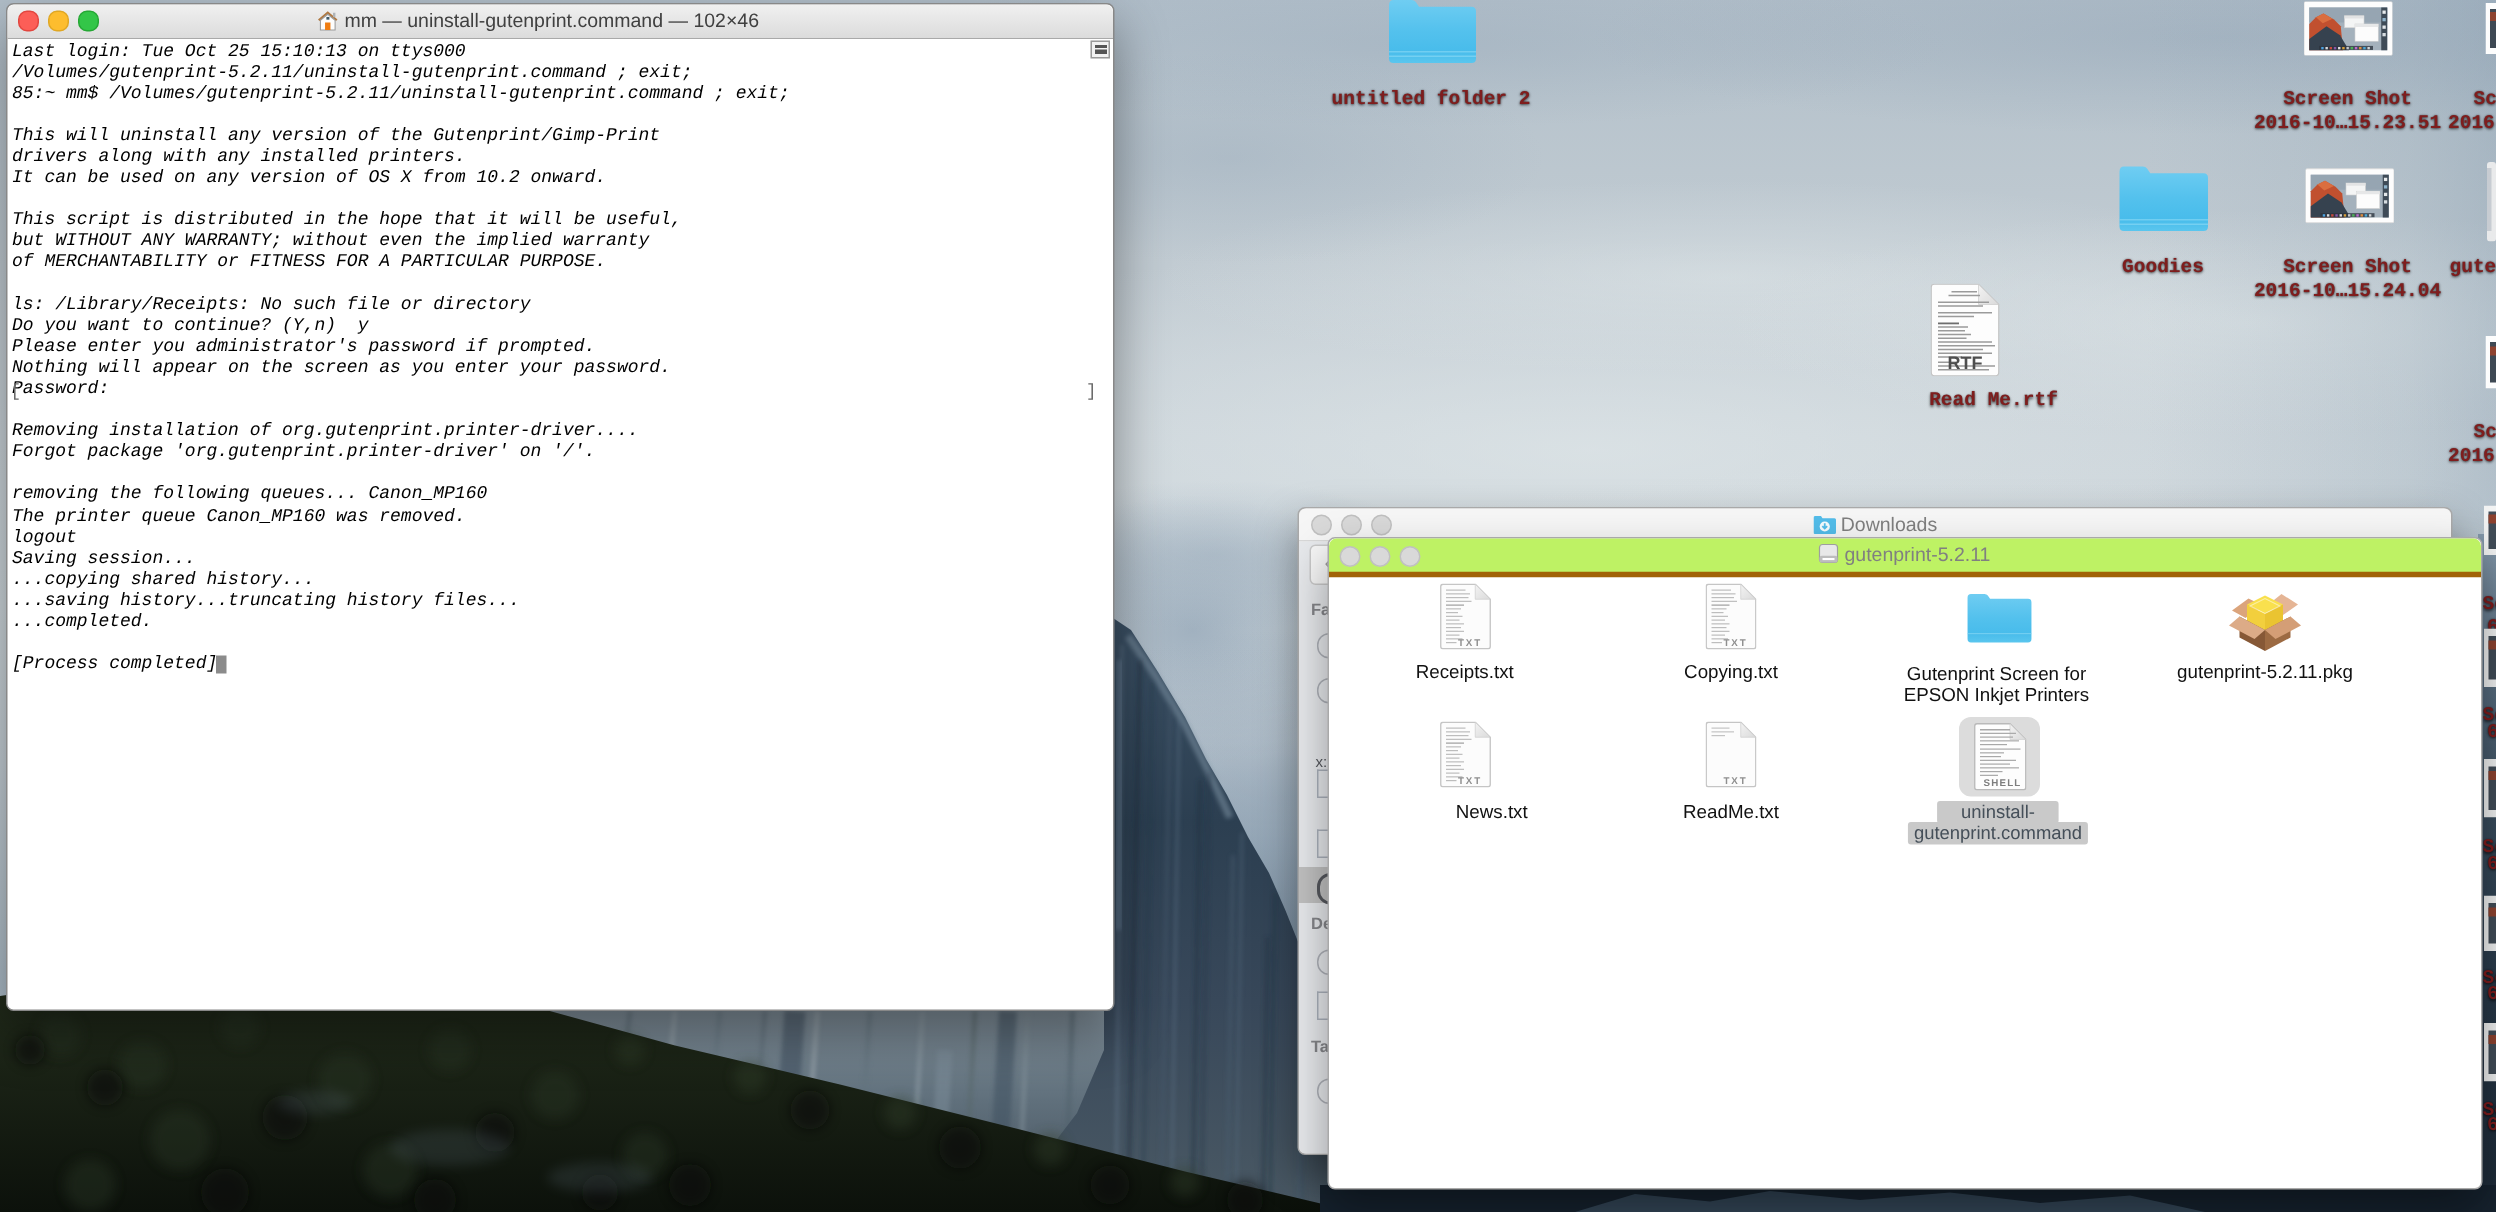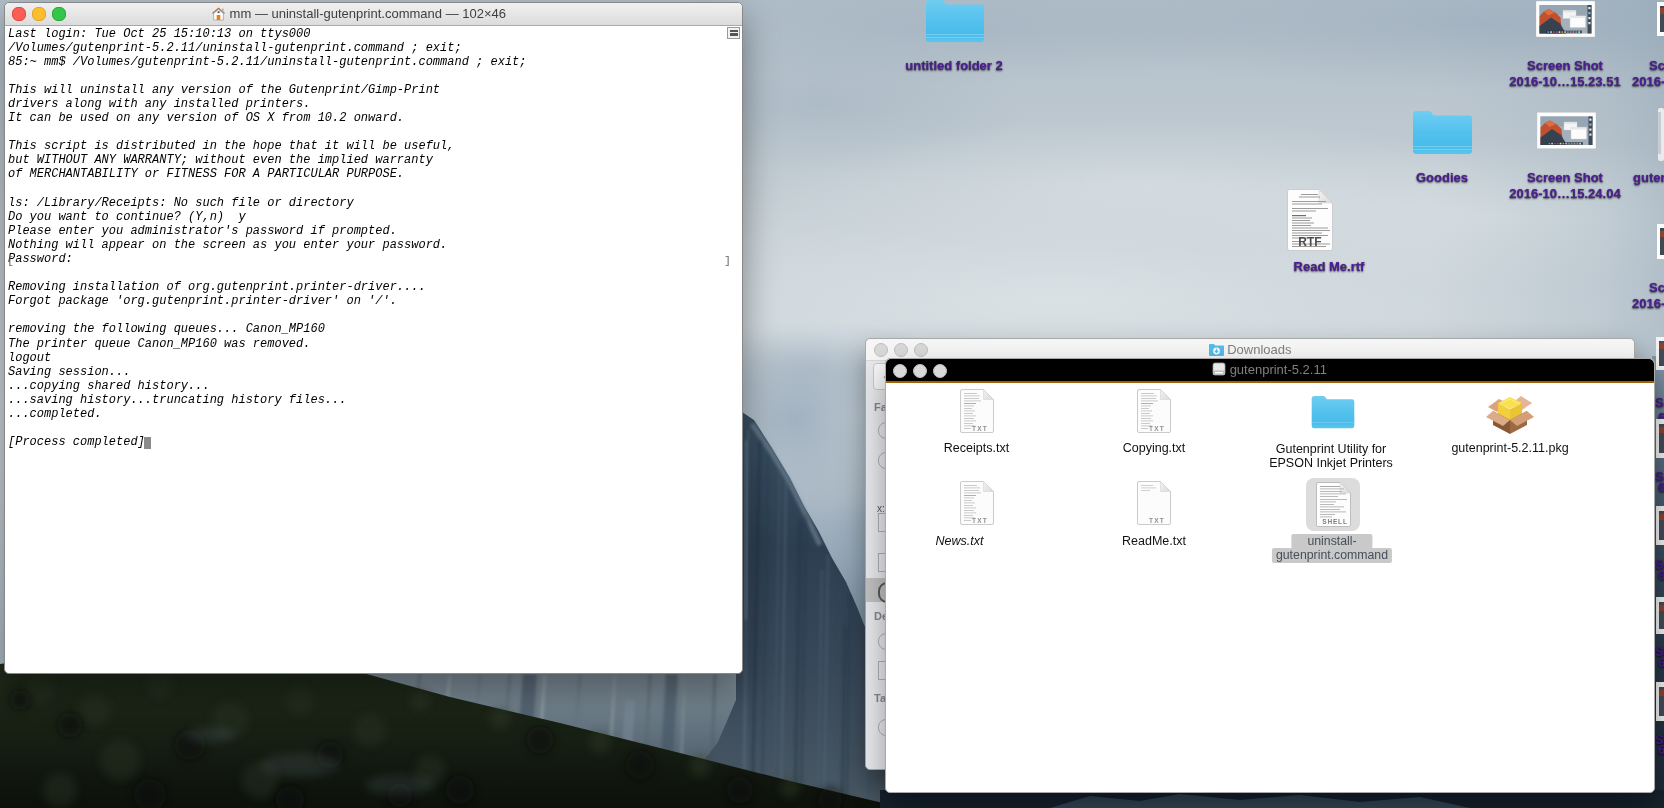--- a/index.html
+++ b/index.html
@@ -1,21 +1,21 @@
 <!DOCTYPE html>
 <html><head>
 <meta charset="utf-8">
 <style>
   html,body{margin:0;padding:0;width:1664px;height:808px;overflow:hidden;
     font-family:"Liberation Sans", sans-serif;}
   #desk{position:relative;width:1664px;height:808px;overflow:hidden;}
   .abs{position:absolute;}
-  .dlabel{position:absolute;color:#4c1d95;font-size:13px;font-weight:700;
+  .dlabel{position:absolute;color:#7f1d1d;font-size:13px;font-weight:700;
     text-align:center;text-shadow:0 1px 2px rgba(0,0,0,.65), 0 0 1px rgba(0,0,0,.4);
-    white-space:nowrap;transform:translateX(-50%);}
+    white-space:nowrap;transform:translateX(-50%);font-family:Liberation Mono, monospace;}
   .flabel{position:absolute;color:#111;font-size:12.5px;text-align:center;
     white-space:nowrap;transform:translateX(-50%);}
 </style>
 </head>
 <body>
 <div id="desk">
 
   <svg class="abs" width="1664" height="808" viewBox="0 0 1664 808" style="left:0;top:0">
     <defs>
       <linearGradient id="sky" x1="0" y1="0" x2="0" y2="1">
@@ -418,21 +418,21 @@
     <div class="abs" style="left:12px;top:294px;width:15px;height:15px;border-radius:8px;border:1.3px solid #aeb1b8;"></div>
     <div class="abs" style="left:12px;top:322px;width:14px;height:17px;border:1.3px solid #abb1bb;border-right:none;"></div>
     <div class="abs" style="left:8px;top:353px;font-size:11px;font-weight:700;color:#85868a;">Tag</div>
     <div class="abs" style="left:12px;top:380px;width:15px;height:15px;border-radius:8px;border:1.3px solid #aeb1b8;"></div>
 
     <div class="abs" style="left:7px;top:24px;width:26px;height:25px;border:1px solid #c9c9c9;border-radius:4px;background:#f7f7f7;color:#9b9b9b;font-size:15px;text-align:left;text-indent:9px;line-height:24px;">‹</div>
   </div>
 
   <div class="abs" style="left:884.5px;top:357.5px;width:768px;height:433px;background:#fff;
        border:1px solid #a9a9a9;border-radius:5px;box-shadow:0 14px 30px rgba(0,0,0,0.35);">
-    <div style="height:22px;background:#000000;border-bottom:2px solid #a16207;border-radius:5px 5px 0 0;position:relative;">
+    <div style="height:22px;background:#bef264;border-bottom:4px solid #a16207;border-radius:5px 5px 0 0;position:relative;">
       <div class="abs" style="left:7px;top:5px;width:12px;height:12px;border-radius:50%;background:#d9d9d9;border:0.5px solid #c0c0c0;"></div>
       <div class="abs" style="left:27px;top:5px;width:12px;height:12px;border-radius:50%;background:#d9d9d9;border:0.5px solid #c0c0c0;"></div>
       <div class="abs" style="left:47px;top:5px;width:12px;height:12px;border-radius:50%;background:#d9d9d9;border:0.5px solid #c0c0c0;"></div>
       <div style="text-align:center;font-size:13px;color:#808080;line-height:22px;">
         <svg width="14" height="14" viewBox="0 0 14 14" style="vertical-align:-2.5px">
             <rect x="1" y="1" width="12" height="12" rx="2" fill="#e8e8e8" stroke="#9e9e9e" stroke-width="0.8"></rect>
             <rect x="1" y="8.5" width="12" height="4.5" rx="1.5" fill="#bdbdbd"></rect>
             <rect x="3" y="10" width="8" height="1.4" fill="#fff"></rect>
           </svg>
         gutenprint-5.2.11</div>
@@ -443,39 +443,39 @@
         </svg>
       <div class="flabel" style="left:91px;top:59px;">Receipts.txt</div>
       <svg class="abs" style="left:251.5px;top:7.5px" width="34" height="44">
           <use href="#txticon"></use>
         </svg>
       <div class="flabel" style="left:268.5px;top:59px;">Copying.txt</div>
       <svg class="abs" style="left:425.5px;top:12.5px" width="44" height="35" viewBox="0 0 44 35">
         <path d="M0.7 4.5 Q0.7 2 3 2 L12 2 Q13.5 2 14.2 3 L15.7 5.2 L41 5.2 Q43.3 5.2 43.3 7.5 L43.3 32 Q43.3 34.3 41 34.3 L3 34.3 Q0.7 34.3 0.7 32 Z" fill="url(#fgrad)"></path>
         <rect x="0.7" y="28" width="42.6" height="0.8" fill="#8edbf5" opacity="0.6"></rect>
       </svg>
-      <div class="flabel" style="left:445.5px;top:60px;">Gutenprint Utility for</div>
+      <div class="flabel" style="left:445.5px;top:60px;">Gutenprint Screen for</div>
       <div class="flabel" style="left:445.5px;top:74.5px;">EPSON Inkjet Printers</div>
       <svg class="abs" style="left:600.5px;top:8.5px" width="48" height="44" viewBox="0 0 48 44">
         <polygon points="2,17 13,9 23,14 11,22" fill="#dba47c"></polygon>
         <polygon points="25,14 35,6 46,13 36,20" fill="#e5b595"></polygon>
         <polygon points="24,7 36,13 24,19 12,13" fill="#f9e04d"></polygon>
         <polygon points="12,13 24,19 24,31 12,25" fill="#f2cf3d"></polygon>
         <polygon points="24,19 36,13 36,25 24,31" fill="#eac431"></polygon>
         <polygon points="14,14 24,9 34,14 24,19" fill="none" stroke="#fff" stroke-width="0.7" opacity="0.5"></polygon>
         <polygon points="7,21 24,30 24,44 7,35" fill="#865836"></polygon>
         <polygon points="24,30 41,21 41,35 24,44" fill="#9c6a42"></polygon>
         <polygon points="7,21 24,30 17,36 0,27" fill="#dcab87"></polygon>
         <polygon points="24,30 41,21 48,27 31,36" fill="#d49e76"></polygon>
       </svg>
       <div class="flabel" style="left:624.5px;top:59px;">gutenprint-5.2.11.pkg</div>
       <svg class="abs" style="left:74px;top:99.5px" width="34" height="44">
           <use href="#txticon"></use>
         </svg>
-      <div class="flabel" style="left:74px;top:152px;font-style:italic;">News.txt</div>
+      <div class="flabel" style="left:109px;top:152px;">News.txt</div>
       <svg class="abs" style="left:251.5px;top:99.5px" width="34" height="44">
           <use href="#txticon2"></use>
         </svg>
       <div class="flabel" style="left:268.5px;top:152px;">ReadMe.txt</div>
       <div class="abs" style="left:420.5px;top:96.5px;width:54px;height:53px;background:#dcdcdc;border-radius:8px;"></div>
       <svg class="abs" style="left:430px;top:100.5px" width="35" height="45" viewBox="0 0 35 45">
         <path d="M0.5 2 Q0.5 0.5 2 0.5 L24 0.5 L34.5 11 L34.5 43 Q34.5 44.5 33 44.5 L2 44.5 Q0.5 44.5 0.5 43 Z" fill="#fdfdfd" stroke="#b9b9b9" stroke-width="0.9"></path>
         <path d="M24 0.5 L34.5 11 L24 11 Z" fill="url(#foldg)" stroke="#cfcfcf" stroke-width="0.5"></path>
         <g fill="#a8a8a8">
           <rect x="4" y="4" width="20" height="1"></rect>

